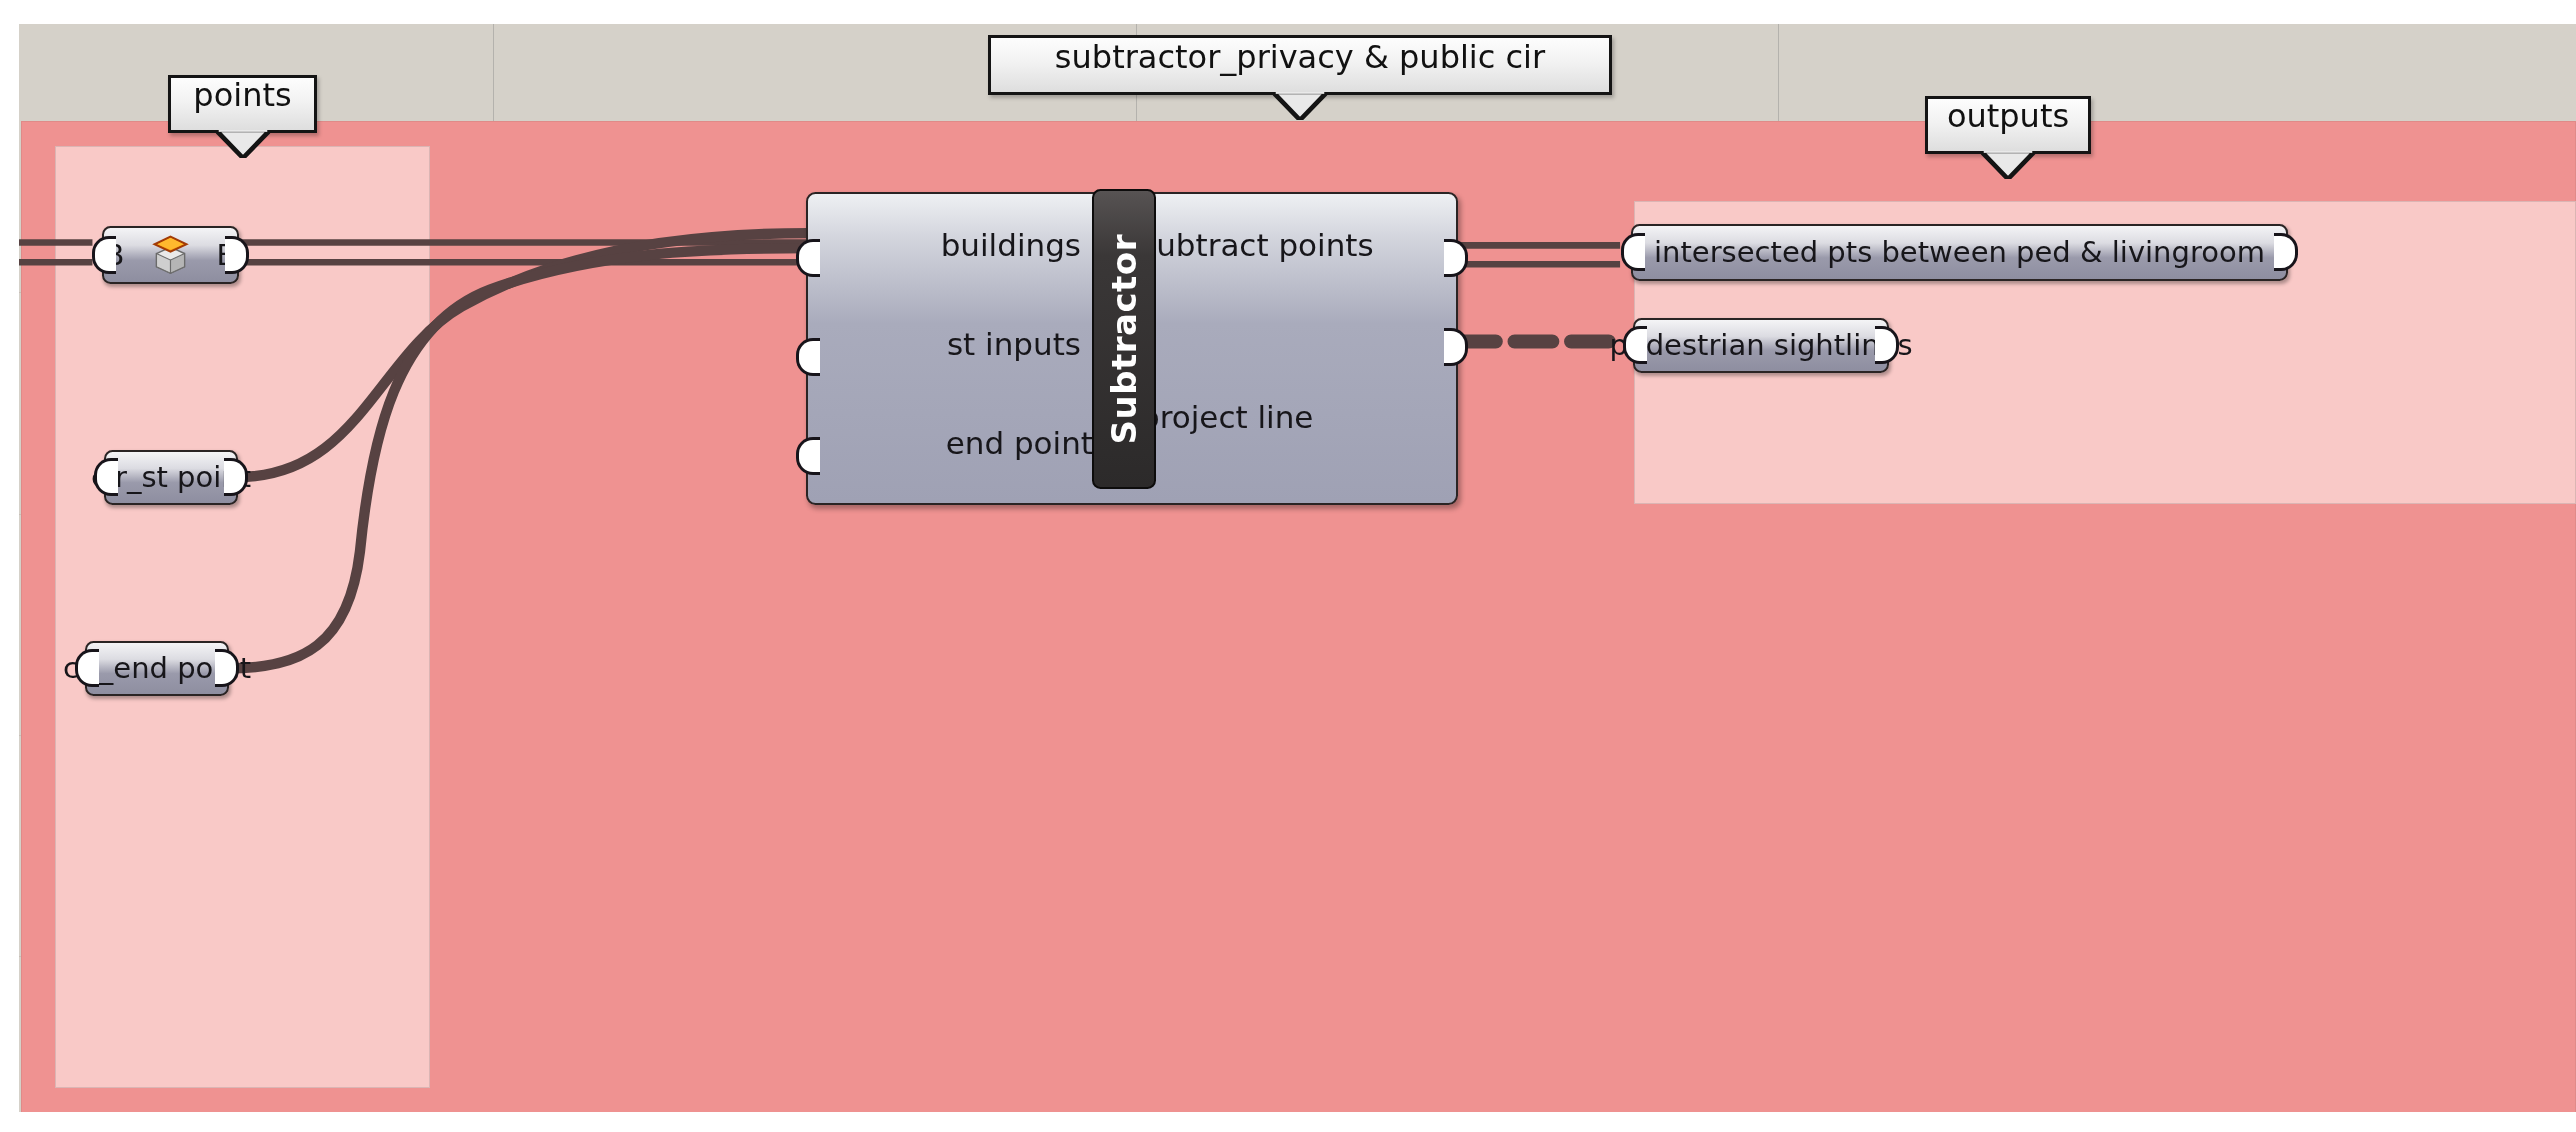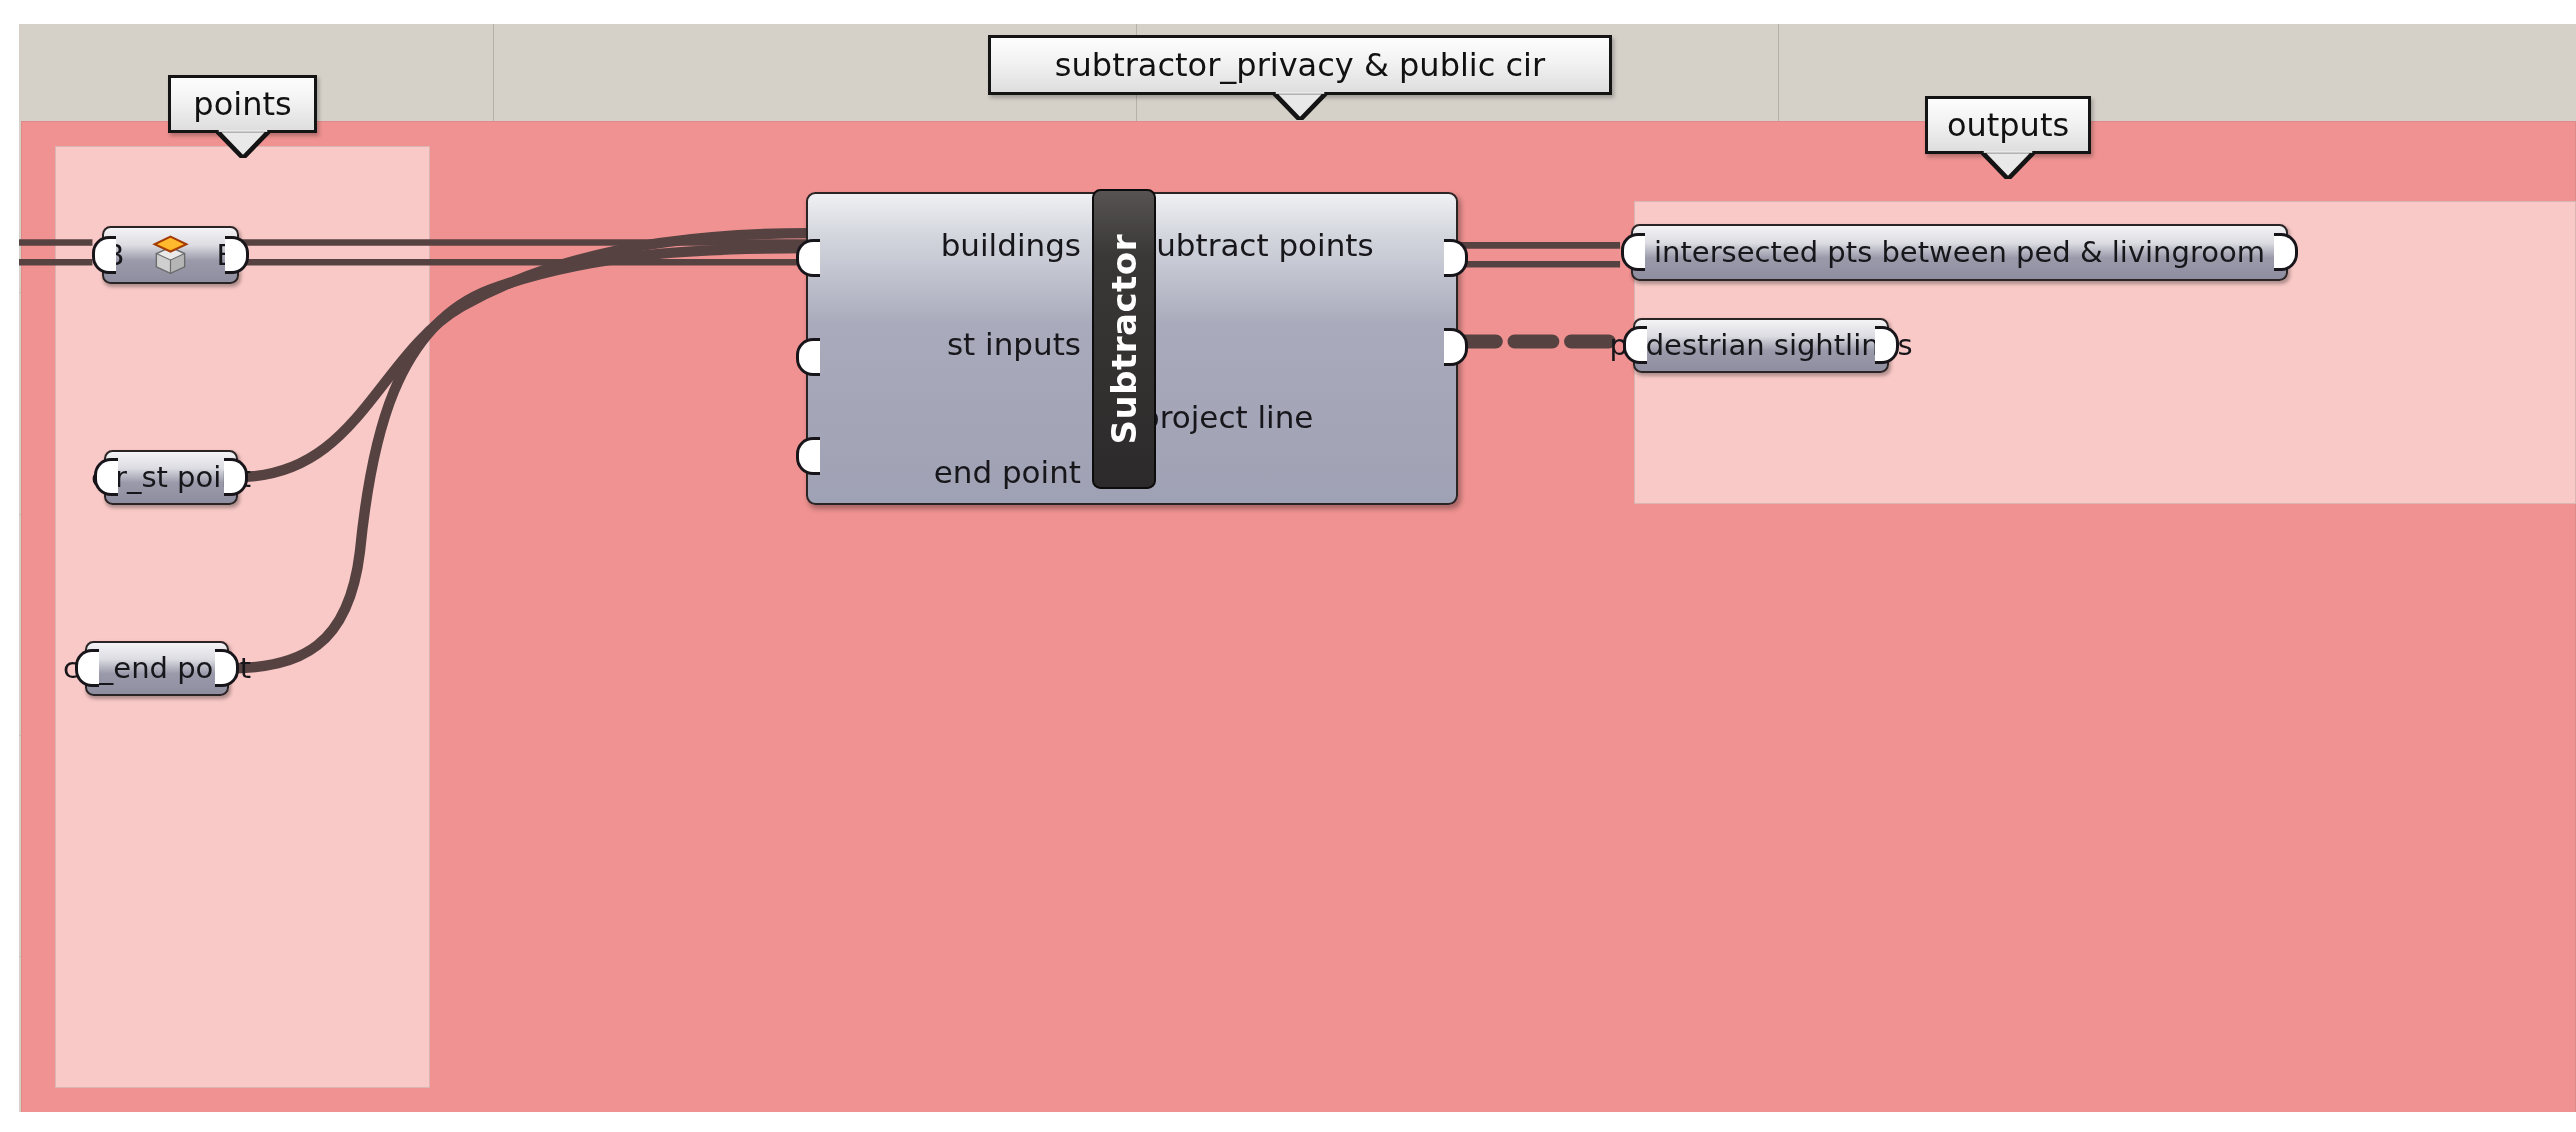--- a/index.html
+++ b/index.html
@@ -67,22 +67,22 @@
   .cport.out{right:-12.2px;border-radius:0 17px 17px 0;border-left:none;}
 
   
   .brep-icon{position:relative;width:43px;height:43px;display:inline-block;
              margin:0 24.5px;vertical-align:middle;}
 
   
   .callout{position:absolute;border:3.8px solid #141414;
            background:linear-gradient(180deg,#fdfdfd 0%,#f2f2f2 45%,#dedede 100%);
            box-shadow:1.9px 2.8px 3.8px rgba(0,0,0,0.25);
-           display:flex;align-items:center;justify-content:center;
-           font-size:32px;color:#111;white-space:nowrap;padding:0 15px;
+           display:flex;align-items:flex-end;justify-content:center;
+           font-size:32px;color:#111;white-space:nowrap;padding:16px 15px;
            box-sizing:border-box;}
   .callout .tail{position:absolute;left:50%;bottom:-28px;
                  transform:translateX(-50%);width:55px;height:28px;}
 </style>
 </head>
 <body>
 
 <div id="canvas">
   <div class="board">
 
@@ -155,21 +155,21 @@
     <div class="param" style="left:66px;top:617px;width:144px;">
       <span>cir_end point</span>
       <span class="port port-in"></span>
       <span class="port port-out"></span>
     </div>
 
     <div class="component" style="left:787px;top:168px;width:652px;height:313px;padding-left:24px;">
 
       <div class="comp-in" style="left:0;width:273px;text-align:right;top:33px;">buildings</div>
       <div class="comp-in" style="left:0;width:273px;text-align:right;top:132px;">st inputs</div>
-      <div class="comp-in" style="left:0;width:273px;text-align:right;top:231px;margin-top:29px;">end point</div>
+      <div class="comp-in" style="left:12px;width:273px;text-align:right;top:231px;">end point</div>
 
       <div class="comp-out" style="left:332px;top:33px;">subtract points</div>
       <div class="comp-out" style="left:332px;top:205px;">project line</div>
 
       <div class="comp-cap" style="left:284px;top:-4.7px;width:60px;height:296px;">
         <span>Subtractor</span>
       </div>
 
       <span class="cport in" style="top:45px;"></span>
       <span class="cport in" style="top:144px;"></span>

